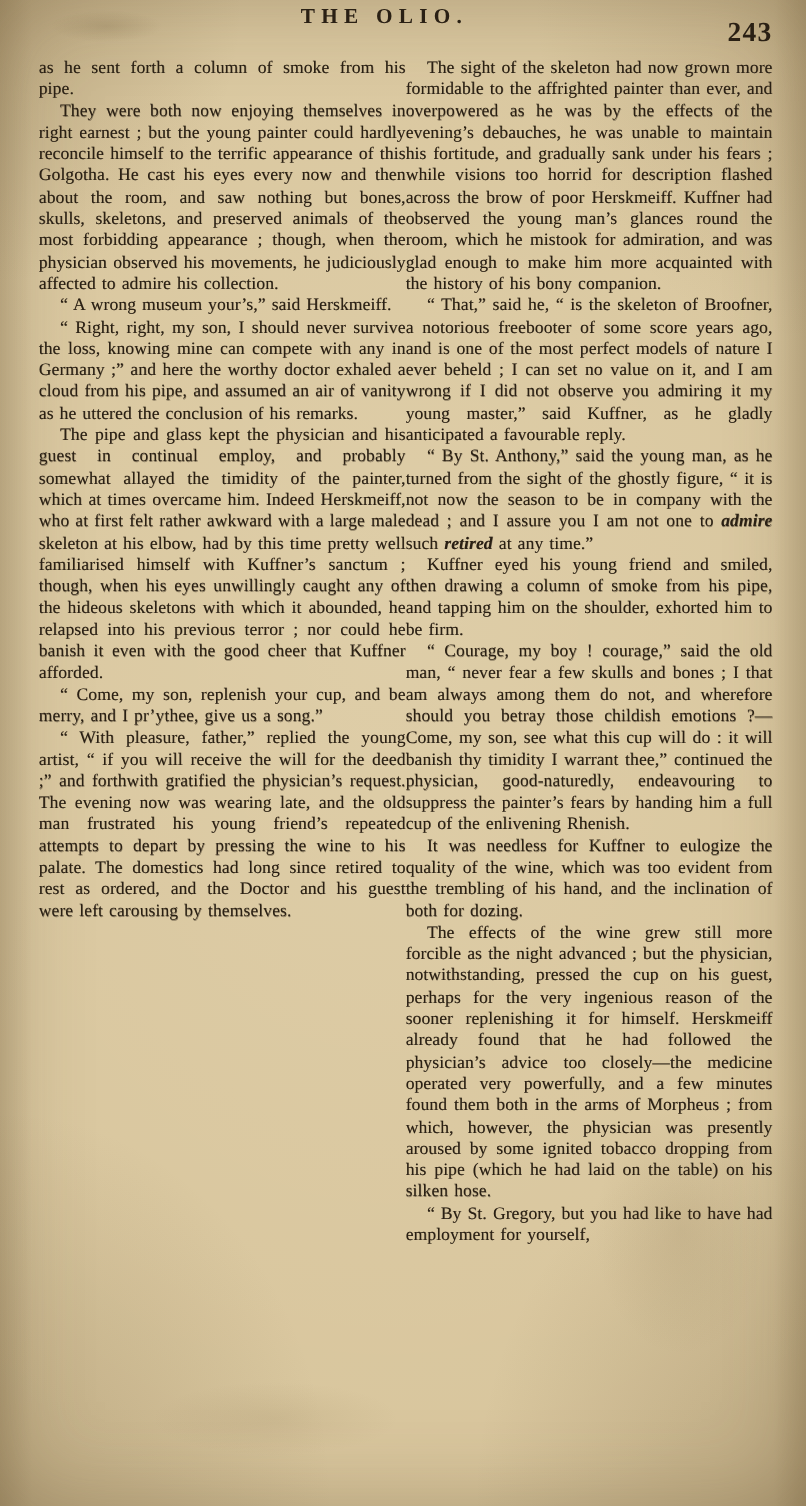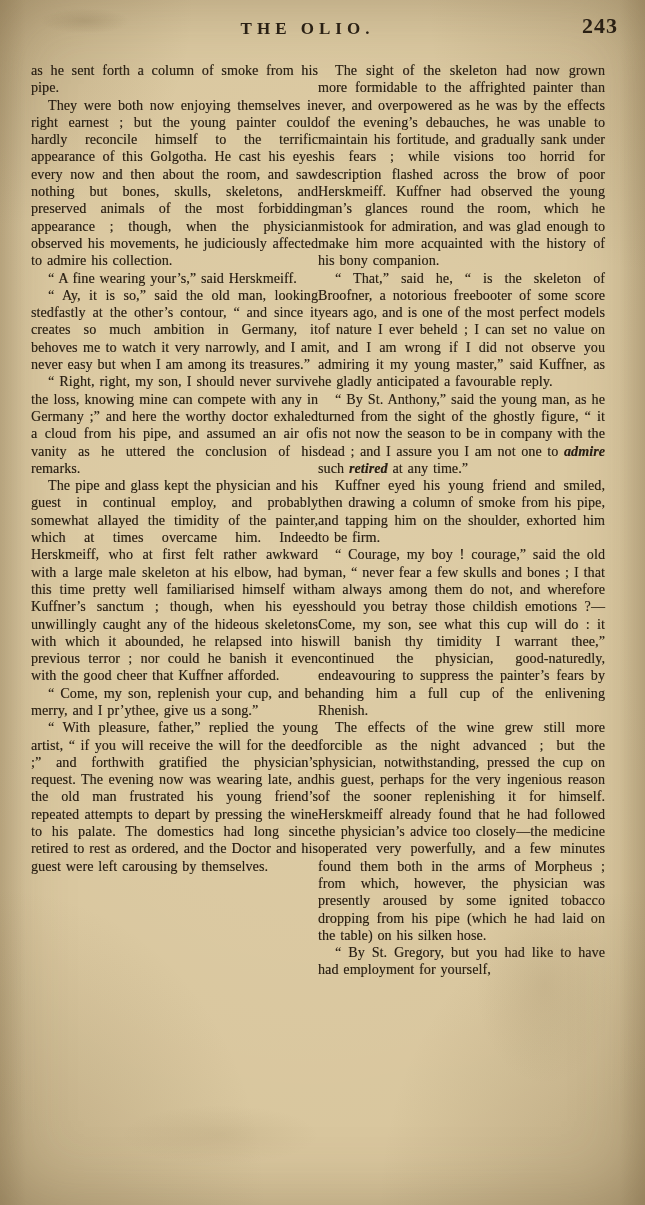--- a/index.html
+++ b/index.html
@@ -29,41 +29,41 @@
     border-radius: 50%;
     pointer-events: none;
   }
   .blotch.b1 { left: 40px; top: 8px; width: 90px; height: 26px; background: radial-gradient(ellipse, rgba(104,84,50,0.18), rgba(104,84,50,0) 70%); }
   .blotch.b2 { right: 30px; bottom: 120px; width: 140px; height: 200px; background: radial-gradient(ellipse, rgba(112,92,56,0.12), rgba(112,92,56,0) 70%); }
   .blotch.b3 { left: 120px; bottom: 40px; width: 200px; height: 60px; background: radial-gradient(ellipse, rgba(112,92,56,0.10), rgba(112,92,56,0) 70%); }
 
   .header {
     position: relative;
     height: 40px;
-    padding-top: 19px;
+    padding-top: 3px;
     text-align: center;
   }
   .running-title {
     font-size: 17px;
     font-weight: bold;
     letter-spacing: 5px;
     margin-left: -30px; 
   }
   .page-number {
     position: absolute;
     right: 27px;
     top: 13px;
     font-size: 22px;
     font-weight: bold;
     letter-spacing: 1px;
   }
 
   .columns {
     display: flex;
-    padding: 3px 40px 0 31px;
+    padding: 3px 27px 0 31px;
   }
   .col {
     flex: 1 1 0;
     min-width: 0;
     text-align: justify;
     font-size: 14px;
     line-height: 17.3px;
     word-spacing: 1.2px;
     letter-spacing: 0.1px;
     text-shadow: 0.3px 0.3px 0 rgba(42,32,20,0.45);
@@ -82,30 +82,30 @@
 
   <div class="header">
     <span class="running-title">THE OLIO.</span>
     <span class="page-number">243</span>
   </div>
 
   <div class="columns">
     <div class="col" id="col-left">
         <p class="par"><span>as he sent forth a column of smoke from his pipe.</span></p>
         <p class="par indent"><span>They were both now enjoying themselves in right earnest ; but the young painter could hardly reconcile himself to the terrific appearance of this Golgotha. He cast his eyes every now and then about the room, and saw nothing but bones, skulls, skeletons, and preserved animals of the most forbidding appearance ; though, when the physician observed his movements, he judiciously affected to admire his collection.</span></p>
-        <p class="par indent"><span>“ A fine wearing your’s,” said Herskmeiff.</span></p>
-        <p class="par indent"><span>“ Ay, it is so,” said the old man, looking stedfastly at the other’s contour, “ and since it creates so much ambition in Germany, it behoves me to watch it very narrowly, and I am never easy but when I am among its treasures.”</span></p>
+        <p class="par indent"><span>“ A wrong museum your’s,” said Herskmeiff.</span></p>
         <p class="par indent"><span>“ Right, right, my son, I should never survive the loss, knowing mine can compete with any in Germany ;” and here the worthy doctor exhaled a cloud from his pipe, and assumed an air of vanity as he uttered the conclusion of his remarks.</span></p>
         <p class="par indent"><span>The pipe and glass kept the physician and his guest in continual employ, and probably somewhat allayed the timidity of the painter, which at times overcame him. Indeed Herskmeiff, who at first felt rather awkward with a large male skeleton at his elbow, had by this time pretty well familiarised himself with Kuffner’s sanctum ; though, when his eyes unwillingly caught any of the hideous skeletons with which it abounded, he relapsed into his previous terror ; nor could he banish it even with the good cheer that Kuffner afforded.</span></p>
         <p class="par indent"><span>“ Come, my son, replenish your cup, and be merry, and I pr’ythee, give us a song.”</span></p>
         <p class="par indent"><span>“ With pleasure, father,” replied the young artist, “ if you will receive the will for the deed ;” and forthwith gratified the physician’s request.  The evening now was wearing late, and the old man frustrated his young friend’s repeated attempts to depart by pressing the wine to his palate.  The domestics had long since retired to rest as ordered, and the Doctor and his guest were left carousing by themselves.</span></p>
       </div>
     <div class="col" id="col-right">
         <p class="par indent"><span>The sight of the skeleton had now grown more formidable to the affrighted painter than ever, and overpowered as he was by the effects of the evening’s debauches, he was unable to maintain his fortitude, and gradually sank under his fears ; while visions too horrid for description flashed across the brow of poor Herskmeiff.  Kuffner had observed the young man’s glances round the room, which he mistook for admiration, and was glad enough to make him more acquainted with the history of his bony companion.</span></p>
         <p class="par indent"><span>“ That,” said he, “ is the skeleton of Broofner, a notorious freebooter of some score years ago, and is one of the most perfect models of nature I ever beheld ; I can set no value on it, and I am wrong if I did not observe you admiring it my young master,” said Kuffner, as he gladly anticipated a favourable reply.</span></p>
         <p class="par indent"><span>“ By St. Anthony,” said the young man, as he turned from the sight of the ghostly figure, “ it is not now the season to be in company with the dead ; and I assure you I am not one to </span><em>admire</em><span> such </span><em>retired</em><span> at any time.”</span></p>
         <p class="par indent"><span>Kuffner eyed his young friend and smiled, then drawing a column of smoke from his pipe, and tapping him on the shoulder, exhorted him to be firm.</span></p>
         <p class="par indent"><span>“ Courage, my boy ! courage,” said the old man, “ never fear a few skulls and bones ; I that am always among them do not, and wherefore should you betray those childish emotions ?— Come, my son, see what this cup will do :  it will banish thy timidity I warrant thee,” continued the physician, good-naturedly, endeavouring to suppress the painter’s fears by handing him a full cup of the enlivening Rhenish.</span></p>
+        <p class="par indent"><span>It was needless for Kuffner to eulogize the quality of the wine, which was too evident from the trembling of his hand, and the inclination of both for dozing.</span></p>
         <p class="par indent"><span>The effects of the wine grew still more forcible as the night advanced ; but the physician, notwithstanding, pressed the cup on his guest, perhaps for the very ingenious reason of the sooner replenishing it for himself.  Herskmeiff already found that he had followed the physician’s advice too closely—the medicine operated very powerfully, and a few minutes found them both in the arms of Morpheus ; from which, however, the physician was presently aroused by some ignited tobacco dropping from his pipe (which he had laid on the table) on his silken hose.</span></p>
         <p class="par indent"><span>“ By St. Gregory, but you had like to have had employment for yourself,</span></p>
       </div>
   </div>
 </div>
 
 </body></html>

